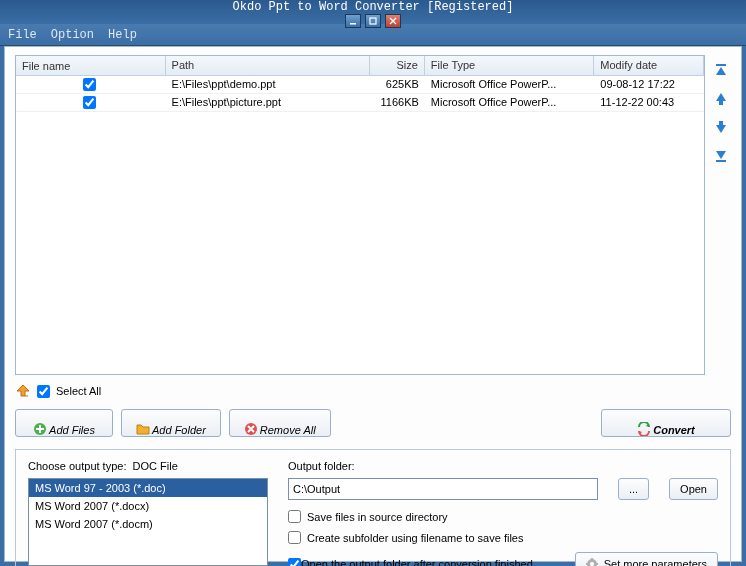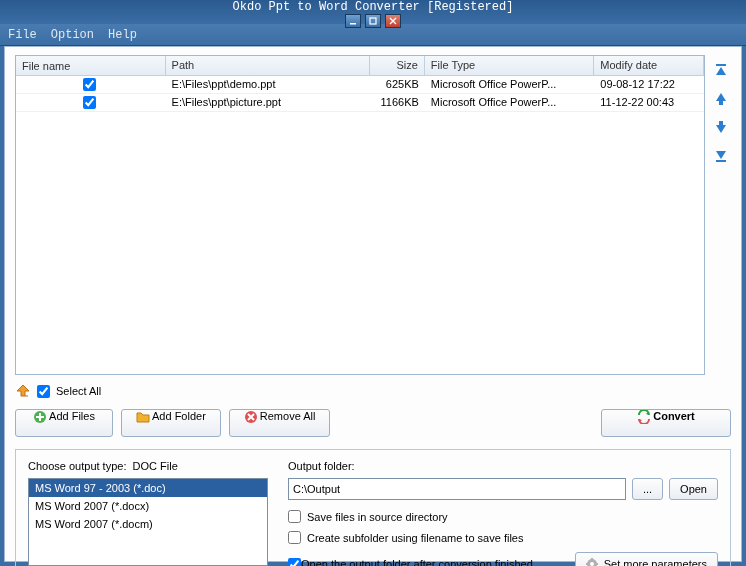--- a/index.html
+++ b/index.html
@@ -124,27 +124,28 @@
   display: flex;
   gap: 8px;
   margin-bottom: 12px;
 }
 .btn {
   background: linear-gradient(#fdfdfd,#eaeef4);
   border: 1px solid #9ab0c8;
   border-radius: 3px;
   height: 28px;
   display: flex;
-  align-items: flex-start;
+  align-items: flex-end;
   justify-content: center;
   gap: 2px;
   padding: 0 14px;
   font-size: 11px;
   cursor: pointer;
   min-width: 98px;
+  font-style: italic;
 }
 .btn.convert {
   margin-left: auto;
   font-weight: bold;
   min-width: 130px;
 }
 .btn .ic { width: 14px; height: 14px; }
 .bottom {
   border: 1px solid #b8c8d8;
   border-radius: 0;
@@ -165,21 +166,21 @@
   font-size: 11px;
   cursor: pointer;
 }
 .type-item.selected {
   background: #2a5fa0;
   color: #fff;
 }
 .right-col { flex: 1; }
 .output-row {
   display: flex;
-  gap: 6px;
+  gap: 20px;
   margin-bottom: 10px;
   align-items: center;
   justify-content: flex-end;
 }
 .output-row input[type=text] {
   flex: 1;
   height: 22px;
   border: 1px solid #7a90a8;
   padding: 0 4px;
   font-size: 11px;

